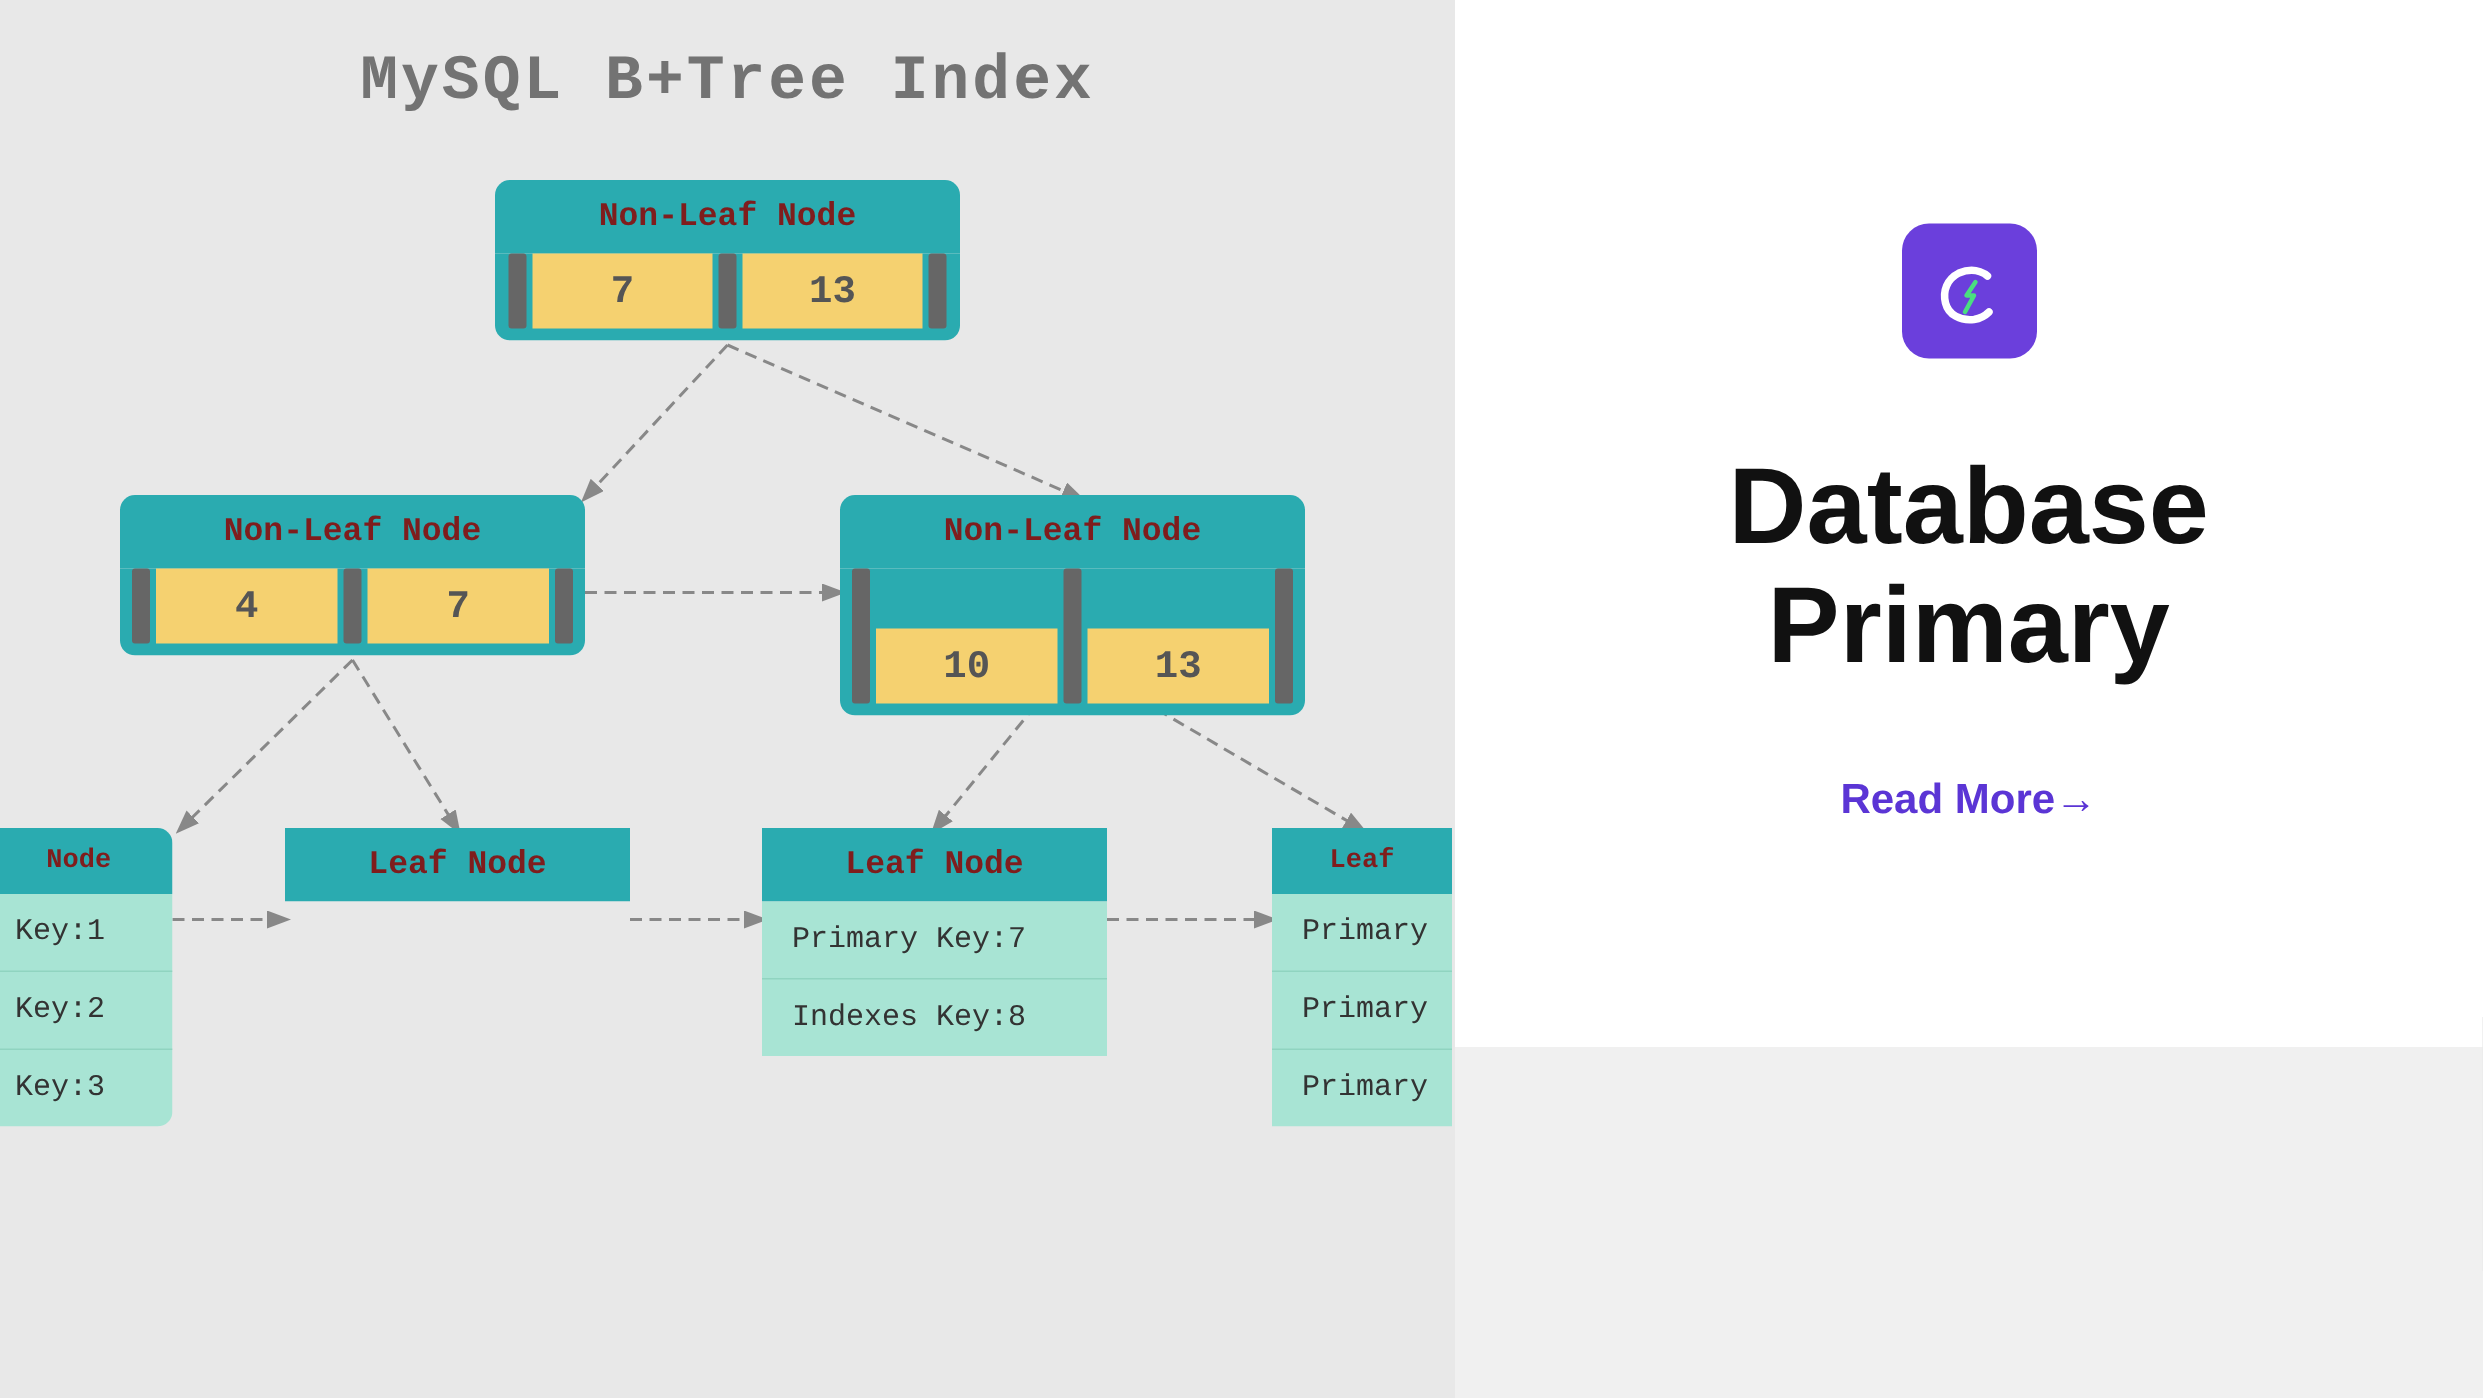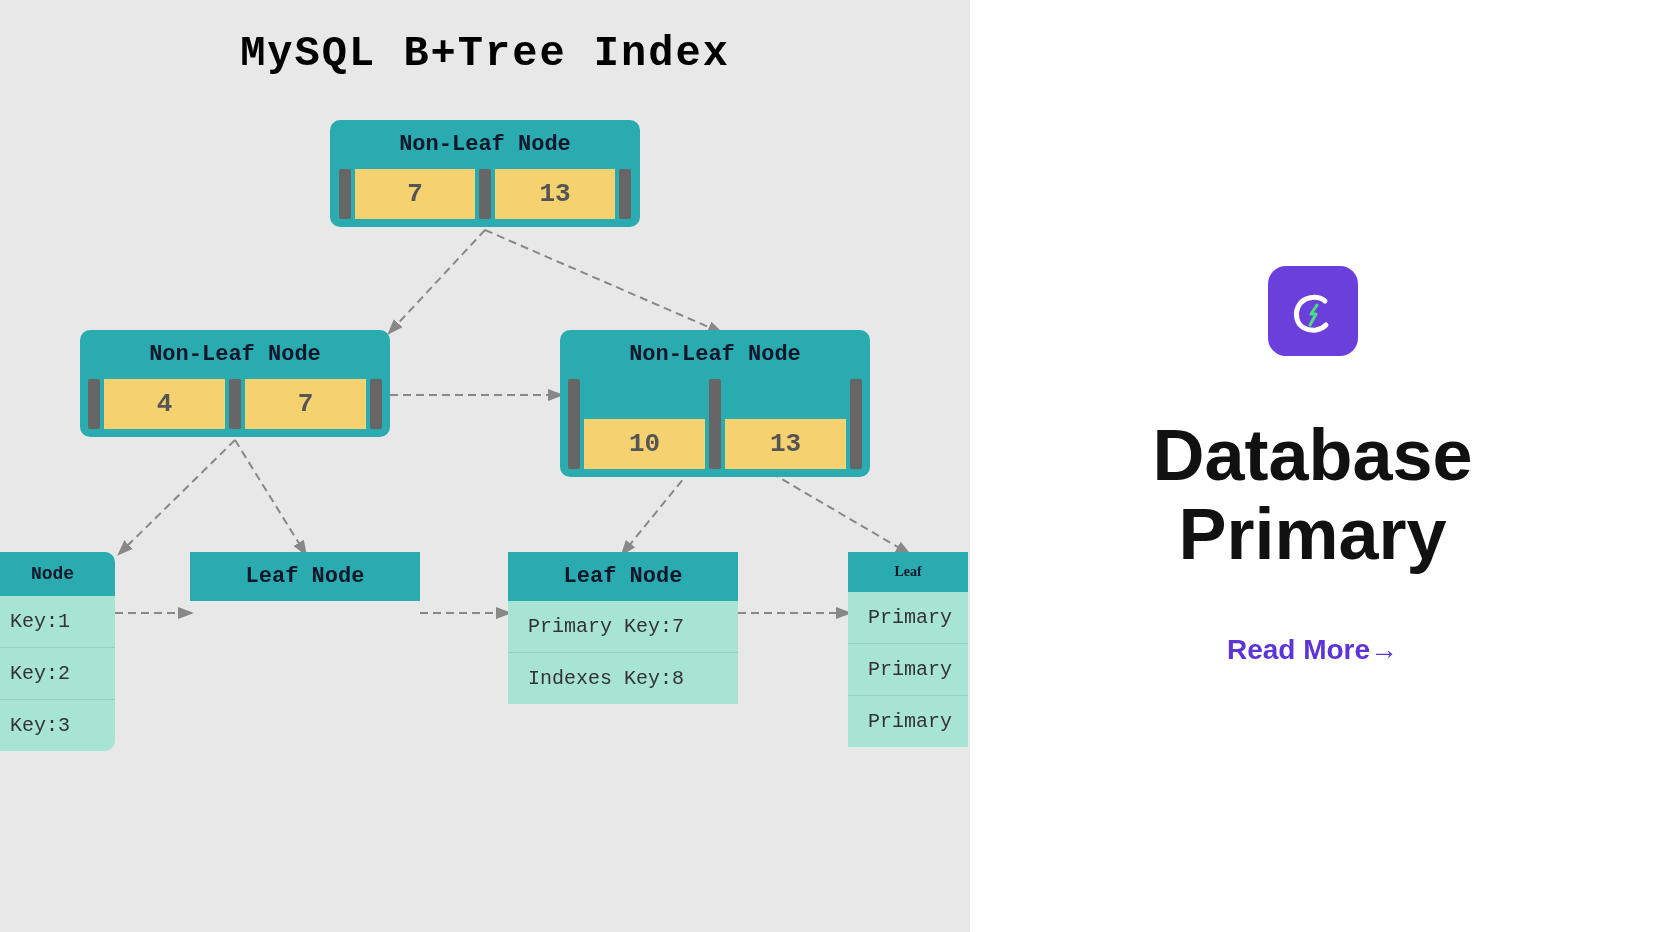--- a/index.html
+++ b/index.html
@@ -19,21 +19,21 @@
       height: 932px;
       background: #e8e8e8;
       position: relative;
       overflow: hidden;
     }
 
     .diagram-title {
       text-align: center;
       font-size: 42px;
       font-weight: bold;
-      color: #000000;
+      color: #737373;
       padding-top: 30px;
       letter-spacing: 2px;
       font-family: 'Courier New', Courier, monospace;
     }
 
     
     .tree-container {
       position: absolute;
       top: 90px;
       left: 0;
@@ -43,21 +43,21 @@
 
     
     .node {
       position: absolute;
       border-radius: 10px;
       overflow: hidden;
     }
 
     .node-header {
       background: #2aabb0;
-      color: #0f172a;
+      color: #7f1d1d;
       text-align: center;
       font-size: 22px;
       font-weight: bold;
       padding: 12px 10px;
       font-family: 'Courier New', Courier, monospace;
     }
 
     .node-keys {
       display: flex;
       background: #2aabb0;
@@ -181,39 +181,38 @@
     
     .leaf-3 {
       position: absolute;
       width: 120px;
       left: 848px;
       top: 462px;
       overflow: hidden;
     }
 
     .leaf-3 .node-header {
-      font-size: 14px;
+      font-size: 18px;
       padding: 12px 5px;
-      font-family: Liberation Serif, serif;
     }
 
     
     .arrows-svg {
       position: absolute;
       top: 0;
       left: 0;
       width: 970px;
       height: 870px;
       pointer-events: none;
     }
 
     
     .right-panel {
       width: 685px;
-      height: 932px;
+      height: 698px;
       background: white;
       display: flex;
       flex-direction: column;
       align-items: center;
       justify-content: center;
       padding: 40px;
     }
 
     .app-logo {
       width: 90px;

